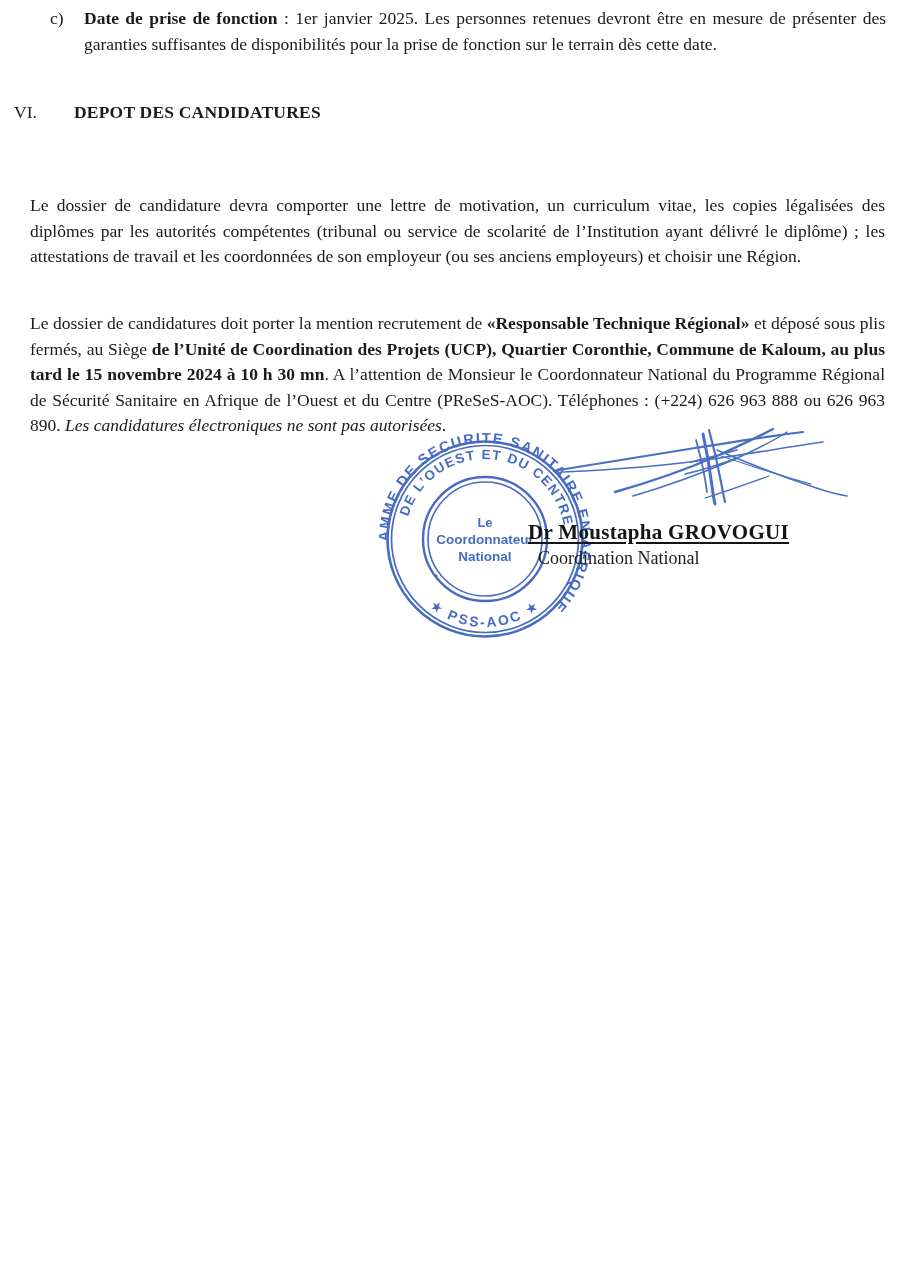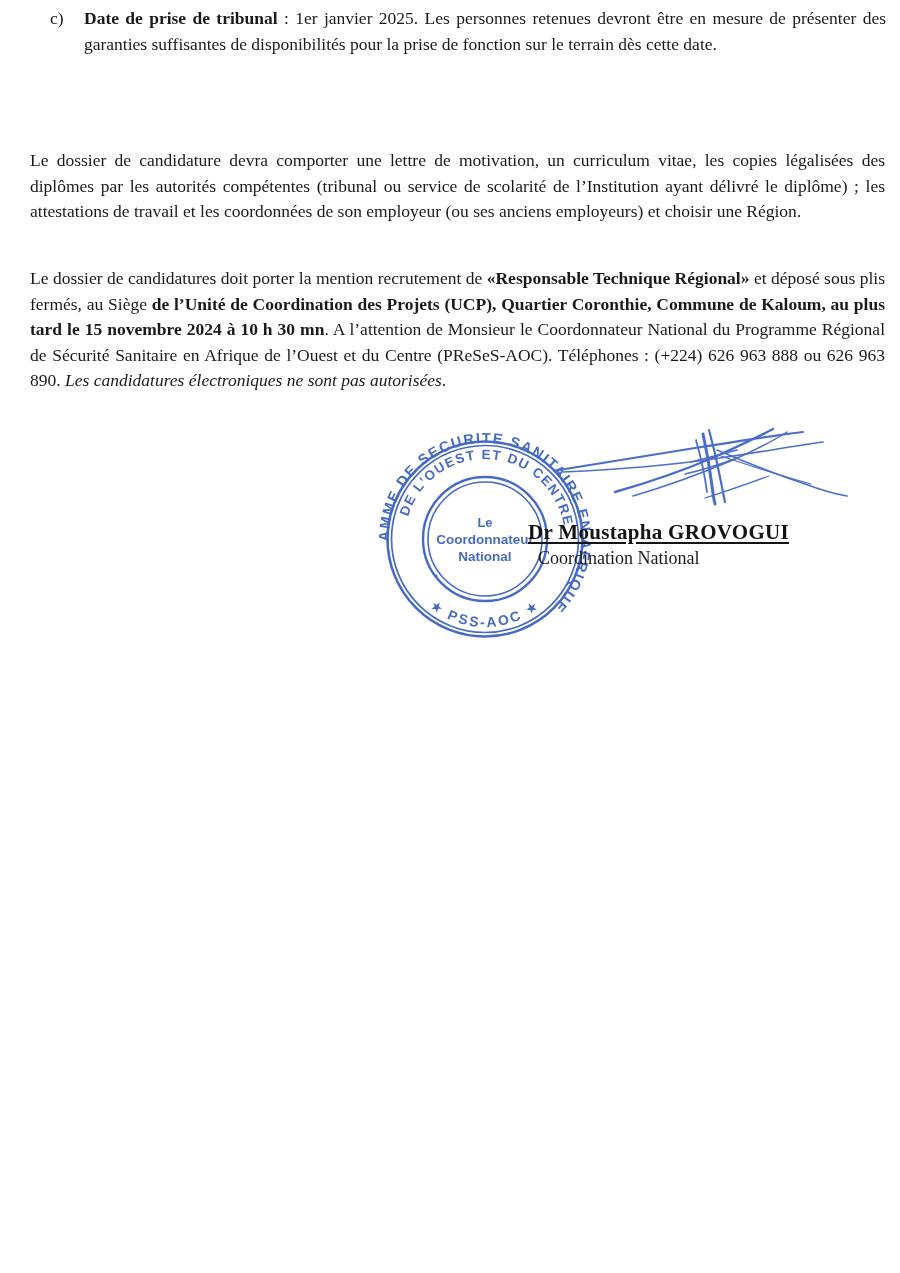--- a/index.html
+++ b/index.html
@@ -69,20 +69,21 @@
 
   
   .para {
     position: absolute;
     left: 30px;
     width: 855px;
     font-size: 17.5px;
     line-height: 25.5px;
     text-align: justify;
     text-justify: inter-word;
+    margin-top: 45px;
   }
   .para b { font-weight: bold; }
   .para i { font-style: italic; }
 
   #para-dossier { top: 148px; }
   #para-mention { top: 266px; font-family: Liberation Serif, serif; }
 
   
   .sig-area {
     position: absolute;
@@ -133,23 +134,27 @@
     color: #1a1a1a;
   }
 </style>
 </head>
 <body>
 
 <div class="page">
 
   <div class="item-c">
     <span class="marker">c)</span>
-    <span class="body"><b>Date de prise de tribunal</b><span> : 1er janvier 2025. Les personnes retenues devront être en mesure de présenter des garanties suffisantes de disponibilités pour la prise de fonction sur le terrain dès cette date.</span></span>
+    <span class="body"><b>Date de prise de fonction</b><span> : 1er janvier 2025. Les personnes retenues devront être en mesure de présenter des garanties suffisantes de disponibilités pour la prise de fonction sur le terrain dès cette date.</span></span>
   </div>
 
+  <div class="section-heading">
+    <span class="num">VI.</span>
+    <span class="title">DEPOT DES CANDIDATURES</span>
+  </div>
 
   <div class="para" id="para-dossier">Le dossier de candidature devra comporter une lettre de motivation, un curriculum vitae, les copies légalisées des diplômes par les autorités compétentes (tribunal ou service de scolarité de l’Institution ayant délivré le diplôme) ; les attestations de travail et les coordonnées de son employeur (ou ses anciens employeurs) et choisir une Région.</div>
 
   <div class="para" id="para-mention"><span>Le dossier de candidatures doit porter la mention recrutement de </span><b>«Responsable Technique Régional»</b><span> et déposé sous plis fermés, au Siège </span><b>de l’Unité de Coordination des Projets (UCP), Quartier Coronthie, Commune de Kaloum, au plus tard le 15 novembre 2024 à 10 h  30 mn</b><span>. A l’attention de Monsieur le Coordonnateur National du Programme Régional de Sécurité Sanitaire en Afrique de l’Ouest et du Centre (PReSeS-AOC). Téléphones : (+224) 626 963 888 ou 626 963 890. </span><i>Les candidatures électroniques ne sont pas autorisées</i><span>.</span></div>
 
   <div class="sig-area">
 
     <div class="stamp">
       <svg viewBox="0 0 218 218" xmlns="http://www.w3.org/2000/svg" aria-hidden="true">
         <defs>

